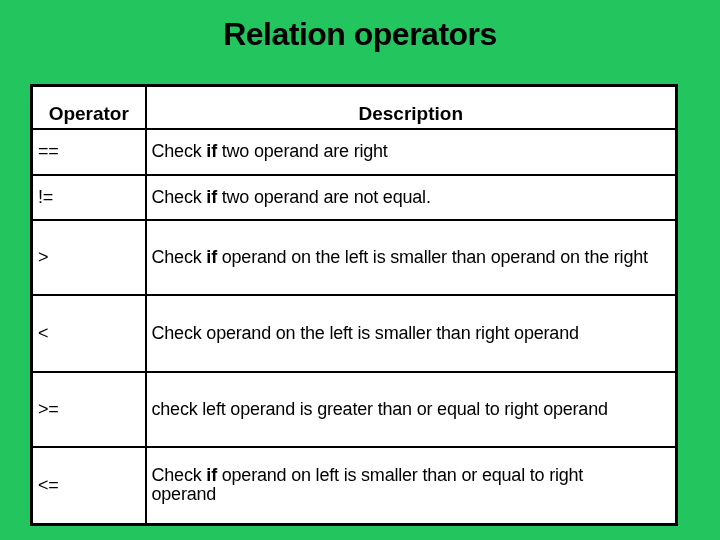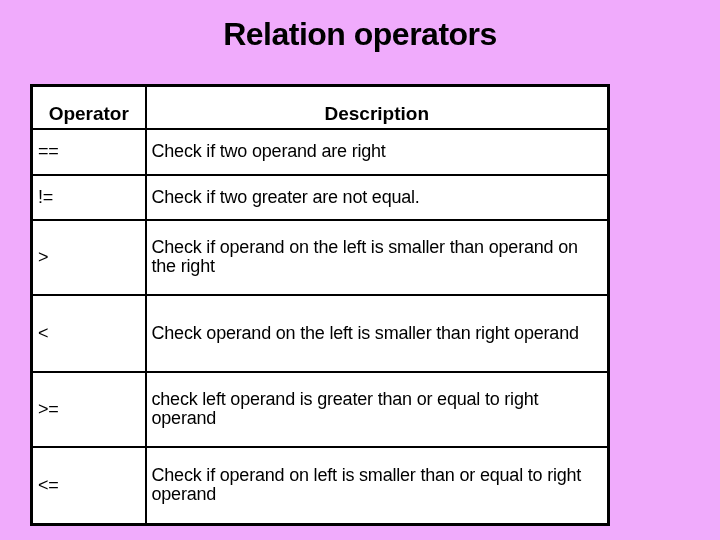--- a/index.html
+++ b/index.html
@@ -12,39 +12,39 @@
     background: #ffffff;
     font-family: "Liberation Sans", sans-serif;
     color: #000000;
     position: relative;
     overflow: hidden;
   }
   .slide {
     position: absolute;
     left: 0; top: 0;
     width: 720px; height: 540px;
-    background: #f0abfc;
+    background: #22c55e;
   }
   .title {
     position: absolute;
     top: 16px;
     left: 0;
     width: 720px;
     text-align: center;
     font-size: 32px;
     font-weight: bold;
     letter-spacing: -0.5px;
     line-height: 1.15;
     color: #000000;
   }
   table.operators {
     position: absolute;
     left: 30px;
     top: 84px;
-    width: 580px;
+    width: 648px;
     border-collapse: collapse;
     table-layout: fixed;
     border: 3px solid #000000;
     background: #ffffff;
   }
   table.operators th,
   table.operators td {
     border: 2px solid #000000;
     overflow: hidden;
   }
@@ -67,21 +67,21 @@
   td.op {
     padding-left: 5px;
     text-align: left;
   }
   td.desc {
     padding: 2px 4px 2px 5px;
     white-space: pre-wrap;
     line-height: 1.05;
     text-align: left;
   }
-  td.desc .b { font-weight: normal; }
+  td.desc .b { font-weight: bold; }
   tbody tr:nth-child(1) { height: 46px; }
   tbody tr:nth-child(2) { height: 45px; }
   tbody tr:nth-child(3) { height: 75px; }
   tbody tr:nth-child(4) { height: 77px; }
   tbody tr:nth-child(5) { height: 75px; }
   tbody tr:nth-child(6) { height: 78px; }
 </style>
 </head>
 <body>
 
@@ -101,21 +101,21 @@
       </tr>
     </thead>
     <tbody>
 
     <tr>
           <td class="op">==</td>
           <td class="desc"><span>Check </span><span class="b">if</span><span> two operand are right</span></td>
         </tr>
         <tr>
           <td class="op">!=</td>
-          <td class="desc"><span>Check </span><span class="b">if</span><span> two greater are not equal.</span></td>
+          <td class="desc"><span>Check </span><span class="b">if</span><span> two operand are not equal.</span></td>
         </tr>
         <tr>
           <td class="op">&gt;</td>
           <td class="desc"><span>Check </span><span class="b">if</span><span> operand on the left is smaller than operand on the right</span></td>
         </tr>
         <tr>
           <td class="op">&lt;</td>
           <td class="desc"><span>Check operand on the left is smaller than right operand</span></td>
         </tr>
         <tr>

